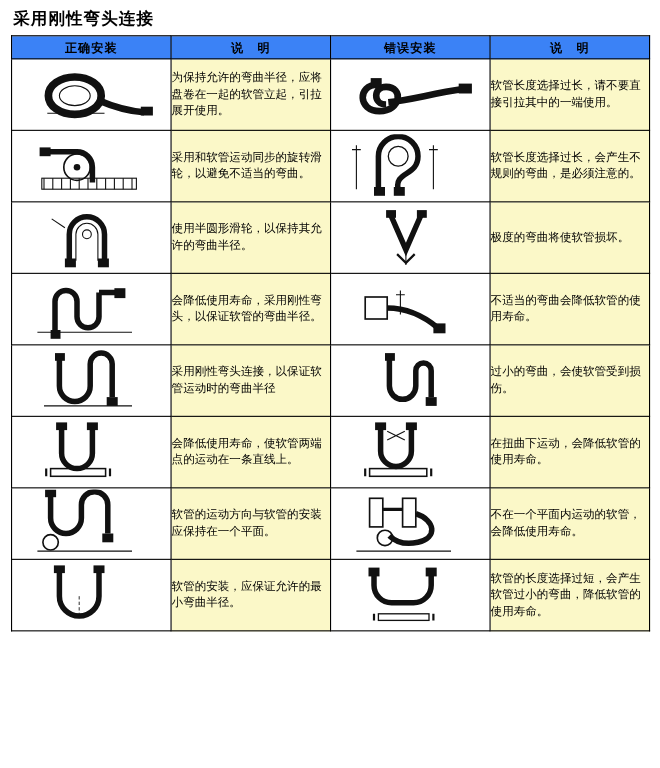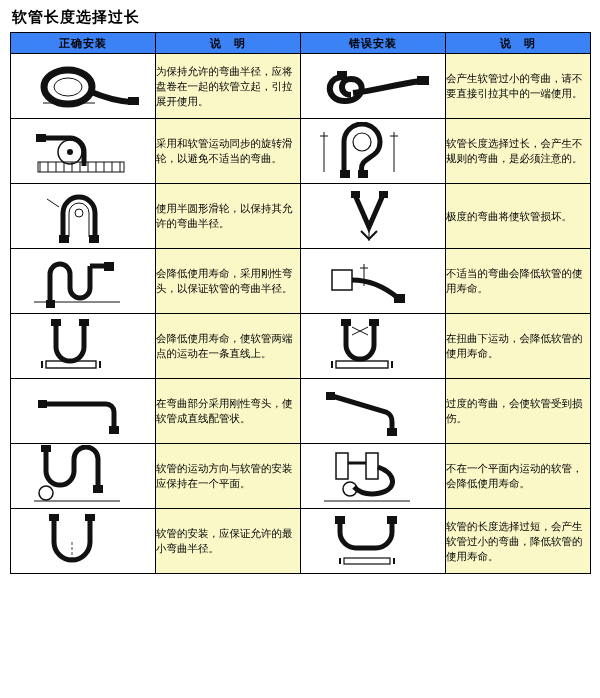--- a/index.html
+++ b/index.html
@@ -66,21 +66,21 @@
   .fig {
     display: block;
     margin: 0 auto;
   }
 </style>
 </head>
 <body>
 
 <div class="page">
 
-  <div class="doc-title">软管长度选择过长</div>
+  <div class="doc-title">采用刚性弯头连接</div>
 
   <table class="main">
     <colgroup>
       <col class="img-col">
         <col class="txt-col">
         <col class="img-col">
         <col class="txt-col">
     </colgroup>
     <thead>
       <tr>
@@ -105,21 +105,21 @@
         </td>
         <td class="txt-cell">为保持允许的弯曲半径，应将盘卷在一起的软管立起，引拉展开使用。</td>
         <td class="img-cell">
           <svg class="fig" width="120" height="58" viewBox="0 0 120 58">
             <path d="M30 20 C12 20 12 44 32 44 C52 44 54 22 38 22 C26 22 26 38 38 38" fill="none" stroke="#111" stroke-width="6"></path>
             <path d="M40 36 C60 34 80 28 108 24" fill="none" stroke="#111" stroke-width="6"></path>
             <rect x="104" y="19" width="12" height="9" fill="#111"></rect>
             <rect x="24" y="14" width="10" height="8" fill="#111"></rect>
           </svg>
         </td>
-        <td class="txt-cell">会产生软管过小的弯曲，请不要直接引拉其中的一端使用。</td>
+        <td class="txt-cell">软管长度选择过长，请不要直接引拉其中的一端使用。</td>
       </tr>
 
       <tr>
         <td class="img-cell">
           <svg class="fig" width="126" height="58" viewBox="0 0 126 58">
             <path d="M22 16 L50 16 A14 14 0 0 1 64 30 L64 44" fill="none" stroke="#111" stroke-width="5"></path>
             <circle cx="50" cy="30" r="12" fill="none" stroke="#111" stroke-width="1.5"></circle>
             <circle cx="50" cy="30" r="3" fill="#111"></circle>
             <rect x="16" y="12" width="10" height="8" fill="#111"></rect>
             <rect x="18" y="40" width="86" height="10" fill="none" stroke="#111" stroke-width="1"></rect>
@@ -181,20 +181,39 @@
             <rect x="22" y="18" width="20" height="20" fill="none" stroke="#111" stroke-width="1.5"></rect>
             <path d="M42 28 C62 28 76 36 88 46" fill="none" stroke="#111" stroke-width="5"></path>
             <rect x="84" y="42" width="11" height="9" fill="#111"></rect>
             <path d="M54 12 L54 34" stroke="#111" stroke-width="1"></path>
             <path d="M50 16 L58 16" stroke="#111" stroke-width="1"></path>
           </svg>
         </td>
         <td class="txt-cell">不适当的弯曲会降低软管的使用寿命。</td>
       </tr>
 
+      <tr>
+        <td class="img-cell">
+          <svg class="fig" width="126" height="58" viewBox="0 0 126 58">
+            <path d="M34 8 L34 34 A14 14 0 0 0 62 34 L62 14 A10 10 0 0 1 82 14 L82 44" fill="none" stroke="#111" stroke-width="5"></path>
+            <rect x="30" y="4" width="9" height="7" fill="#111"></rect>
+            <rect x="77" y="44" width="10" height="8" fill="#111"></rect>
+            <path d="M20 52 L100 52" stroke="#111" stroke-width="1"></path>
+          </svg>
+        </td>
+        <td class="txt-cell">采用刚性弯头连接，以保证软管运动时的弯曲半径</td>
+        <td class="img-cell">
+          <svg class="fig" width="126" height="58" viewBox="0 0 126 58">
+            <path d="M44 8 L44 34 A12 12 0 0 0 68 34 L68 20 A7 7 0 0 1 82 20 L82 44" fill="none" stroke="#111" stroke-width="5"></path>
+            <rect x="40" y="4" width="9" height="7" fill="#111"></rect>
+            <rect x="77" y="44" width="10" height="8" fill="#111"></rect>
+          </svg>
+        </td>
+        <td class="txt-cell">过小的弯曲，会使软管受到损伤。</td>
+      </tr>
 
       <tr>
         <td class="img-cell">
           <svg class="fig" width="126" height="58" viewBox="0 0 126 58">
             <path d="M36 6 L36 30 A14 14 0 0 0 64 30 L64 6" fill="none" stroke="#111" stroke-width="5"></path>
             <rect x="31" y="2" width="10" height="7" fill="#111"></rect>
             <rect x="59" y="2" width="10" height="7" fill="#111"></rect>
             <rect x="26" y="44" width="50" height="7" fill="none" stroke="#111" stroke-width="1.4"></rect>
             <path d="M22 44 L22 51 M80 44 L80 51" stroke="#111" stroke-width="2"></path>
           </svg>
@@ -206,38 +225,20 @@
             <path d="M42 10 L58 18 M42 18 L58 10" stroke="#111" stroke-width="1"></path>
             <rect x="31" y="2" width="10" height="7" fill="#111"></rect>
             <rect x="59" y="2" width="10" height="7" fill="#111"></rect>
             <rect x="26" y="44" width="52" height="7" fill="none" stroke="#111" stroke-width="1.4"></rect>
             <path d="M22 44 L22 51 M82 44 L82 51" stroke="#111" stroke-width="2"></path>
           </svg>
         </td>
         <td class="txt-cell">在扭曲下运动，会降低软管的使用寿命。</td>
       </tr>
 
-      <tr>
-        <td class="img-cell">
-          <svg class="fig" width="126" height="58" viewBox="0 0 126 58">
-            <path d="M24 22 L86 22 A8 8 0 0 1 94 30 L94 44" fill="none" stroke="#111" stroke-width="5"></path>
-            <rect x="18" y="18" width="9" height="8" fill="#111"></rect>
-            <rect x="89" y="44" width="10" height="8" fill="#111"></rect>
-          </svg>
-        </td>
-        <td class="txt-cell">在弯曲部分采用刚性弯头，使软管成直线配管状。</td>
-        <td class="img-cell">
-          <svg class="fig" width="126" height="58" viewBox="0 0 126 58">
-            <path d="M22 14 L76 30 A10 10 0 0 1 82 40 L82 48" fill="none" stroke="#111" stroke-width="5"></path>
-            <rect x="16" y="10" width="9" height="8" fill="#111"></rect>
-            <rect x="77" y="46" width="10" height="8" fill="#111"></rect>
-          </svg>
-        </td>
-        <td class="txt-cell">过度的弯曲，会使软管受到损伤。</td>
-      </tr>
 
       <tr>
         <td class="img-cell">
           <svg class="fig" width="126" height="62" viewBox="0 0 126 62">
             <path d="M26 4 L26 26 A14 14 0 0 0 54 26 L54 14 A12 12 0 0 1 78 14 L78 40" fill="none" stroke="#111" stroke-width="5"></path>
             <circle cx="26" cy="48" r="7" fill="none" stroke="#111" stroke-width="1.5"></circle>
             <rect x="21" y="0" width="10" height="7" fill="#111"></rect>
             <rect x="73" y="40" width="10" height="8" fill="#111"></rect>
             <path d="M14 56 L100 56" stroke="#111" stroke-width="1"></path>
           </svg>

